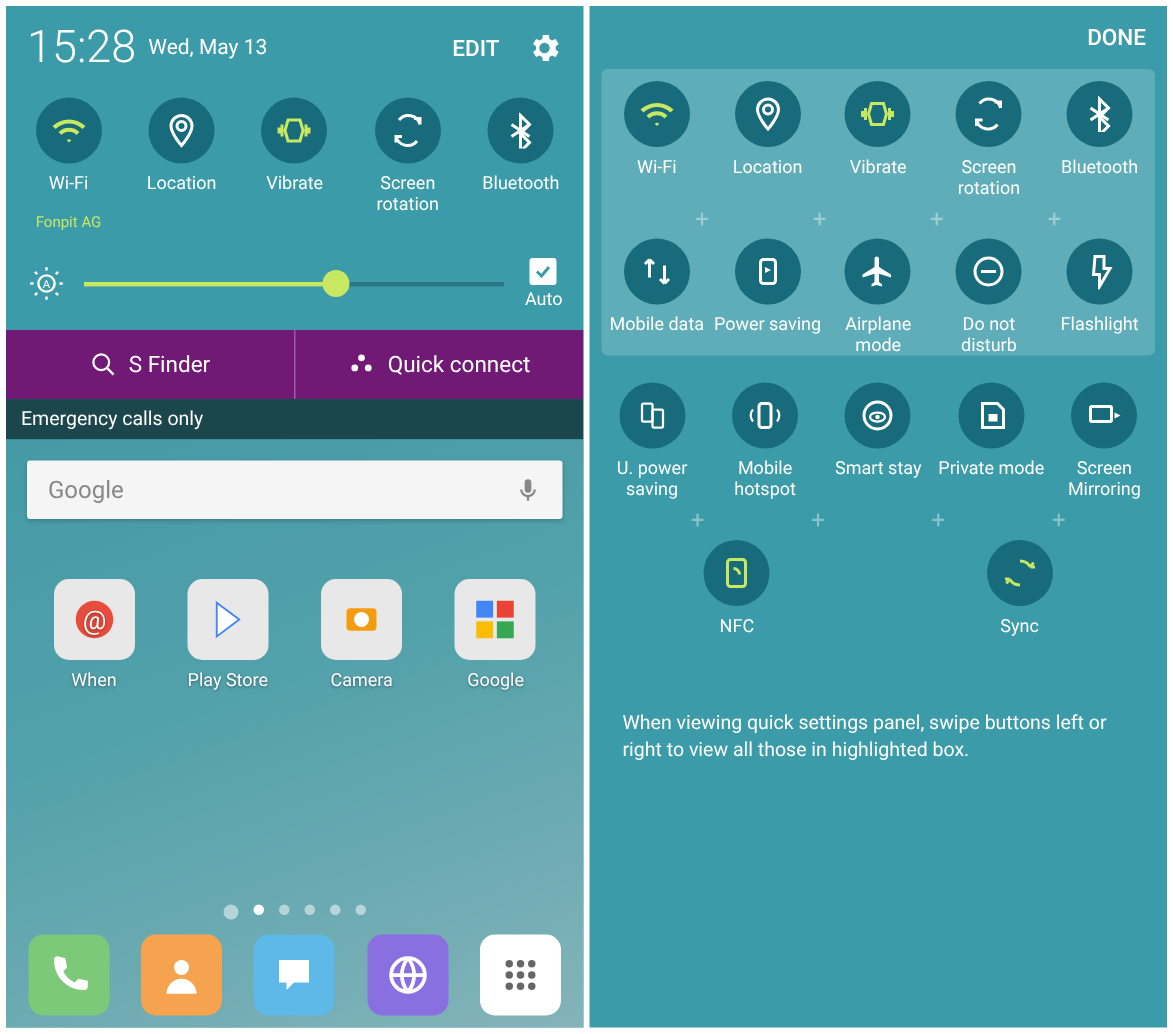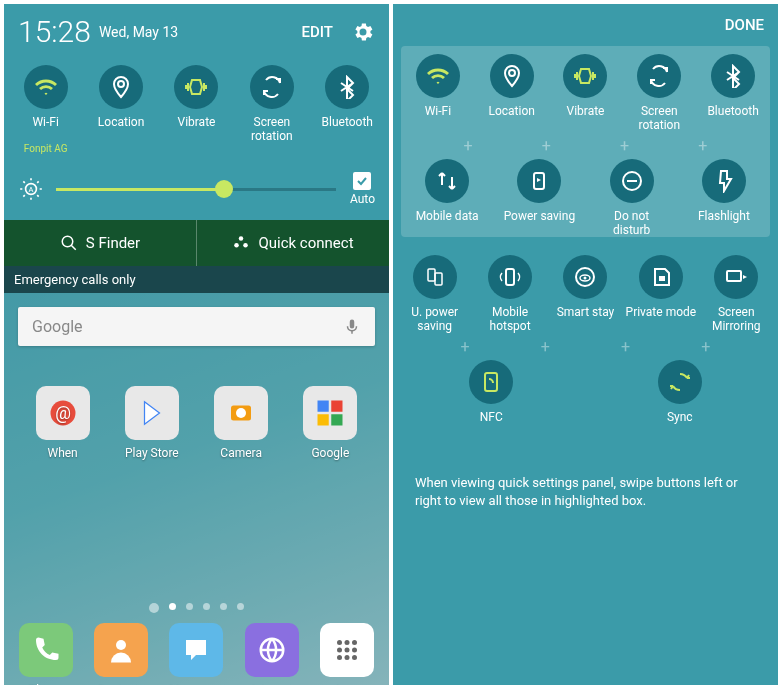--- a/index.html
+++ b/index.html
@@ -18,21 +18,21 @@
 .qs-on { background: #176b7a; }
 .qs-label { color: #fff; font-size: 12px; line-height: 14px; min-height: 28px; }
 .qs-sub { color: #c8e862; font-size: 10px; }
 .brightness { display: flex; align-items: center; padding: 8px 14px 14px; }
 .bright-icon { width: 26px; height: 26px; margin-right: 12px; }
 .slider { flex: 1; height: 3px; background: #2a7885; position: relative; }
 .slider-fill { position: absolute; left: 0; top: 0; height: 100%; width: 60%; background: #c8e862; }
 .slider-thumb { position: absolute; left: 60%; top: 50%; transform: translate(-50%,-50%); width: 18px; height: 18px; border-radius: 50%; background: #c8e862; }
 .auto-box { margin-left: 14px; text-align: center; color: #fff; font-size: 12px; }
 .checkbox { width: 18px; height: 18px; background: #fff; border-radius: 2px; margin: 0 auto 2px; display: flex; align-items: center; justify-content: center; }
-.tools-row { display: flex; background: #14532d; }
+.tools-row { display: flex; background: #701a75; }
 .tool { flex: 1; display: flex; align-items: center; justify-content: center; padding: 14px 0; color: #fff; font-size: 15px; gap: 8px; }
 .tool:first-child { border-right: 1px solid rgba(255,255,255,0.3); }
 .status-bar { background: rgba(0,0,0,0.55); color: #fff; font-size: 13px; padding: 6px 10px; }
 .home { position: relative; height: 420px; background: linear-gradient(160deg,#4fb8c6 0%,#6ec8d0 40%,#a8dde0 70%,#e8f4f5 100%); padding: 14px; }
 .home::before { content: ""; position: absolute; inset: 0; background: rgba(60,130,140,0.55); }
 .home > * { position: relative; }
 .search-bar { background: #f5f5f5; border-radius: 2px; padding: 10px 14px; display: flex; align-items: center; color: #888; font-size: 16px; box-shadow: 0 1px 3px rgba(0,0,0,0.2); }
 .search-bar .mic { margin-left: auto; }
 .app-grid { display: flex; justify-content: space-around; margin-top: 40px; }
 .app-icon { width: 54px; height: 54px; border-radius: 10px; margin-bottom: 6px; display: flex; align-items: center; justify-content: center; }
@@ -330,20 +330,29 @@
               <rect x="7" y="4" width="10" height="16" rx="2" fill="none" stroke="#fff" stroke-width="2"></rect>
               <path d="M10 9l4 2-4 2z" fill="#fff"></path>
             </svg>
           </div>
     <div class="qs-label">Power saving</div>
 
   </div>
         <div class="qs-item">
     <div class="qs-circle qs-on">
             <svg width="24" height="24" viewBox="0 0 24 24">
+              <path d="M21 16v-2l-8-5V3.5a1.5 1.5 0 00-3 0V9l-8 5v2l8-2.5V19l-2 1.5V22l3.5-1 3.5 1v-1.5L13 19v-5.5z" fill="#fff"></path>
+            </svg>
+          </div>
+    <div class="qs-label">Airplane mode</div>
+
+  </div>
+        <div class="qs-item">
+    <div class="qs-circle qs-on">
+            <svg width="24" height="24" viewBox="0 0 24 24">
               <circle cx="12" cy="12" r="9" fill="none" stroke="#fff" stroke-width="2"></circle>
               <path d="M7 12h10" stroke="#fff" stroke-width="2"></path>
             </svg>
           </div>
     <div class="qs-label">Do not disturb</div>
 
   </div>
         <div class="qs-item">
     <div class="qs-circle qs-on">
             <svg width="24" height="24" viewBox="0 0 24 24">

